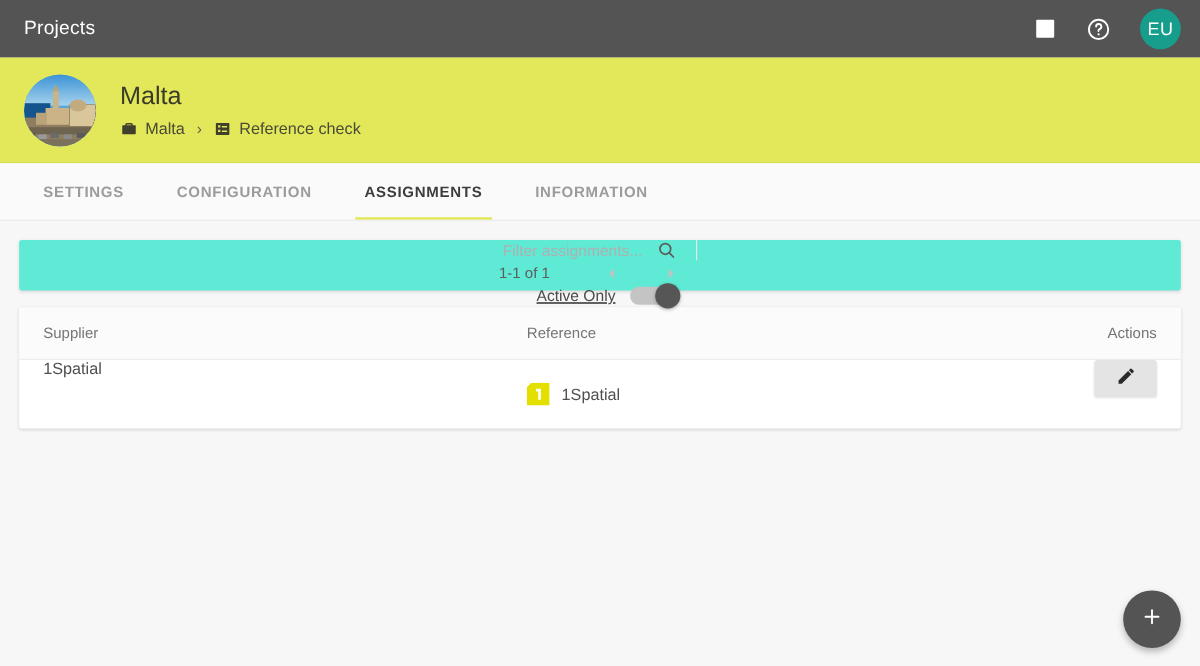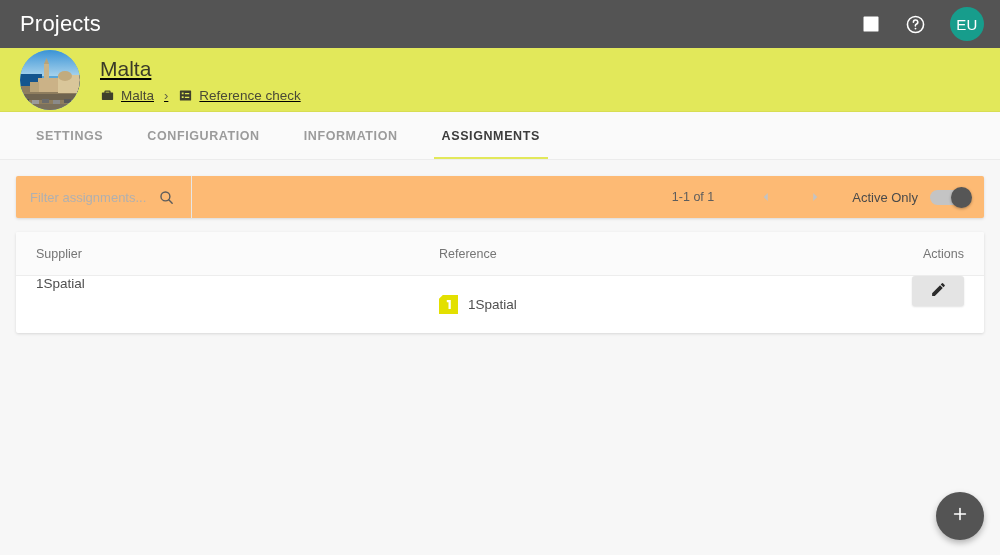--- a/index.html
+++ b/index.html
@@ -19,21 +19,21 @@
   .topbar {
     height: 48px;
     background: #545454;
     display: flex;
     align-items: center;
     padding: 0 16px 0 20px;
     box-sizing: border-box;
   }
   .topbar-title {
     color: #ffffff;
-    font-size: 22px;
+    font-size: 16px;
     letter-spacing: 0.2px;
     flex: 1;
   }
   .topbar-actions {
     display: flex;
     align-items: center;
     gap: 18px;
   }
   .icon-btn {
     width: 26px;
@@ -54,28 +54,27 @@
     letter-spacing: 0.3px;
     display: flex;
     align-items: center;
     justify-content: center;
     cursor: pointer;
     margin-left: 4px;
   }
 
   
   .project-header {
-    height: 64px;
+    height: 88px;
     background: #e2e85a;
     display: flex;
     align-items: center;
     padding: 0 20px;
     box-sizing: border-box;
     border-bottom: 1px solid #d8de52;
-    text-decoration: underline;
   }
   .project-thumb {
     width: 60px;
     height: 60px;
     border-radius: 50%;
     overflow: hidden;
     flex: 0 0 60px;
     position: relative;
     background: #5aa7d8;
   }
@@ -147,28 +146,29 @@
     background: #e2e85a;
   }
 
   
   .content {
     padding: 16px;
     box-sizing: border-box;
   }
 
   .toolbar-card {
-    background: #fdba74;
+    background: #5eead4;
     border-radius: 2px;
     box-shadow: 0 1px 3px rgba(0,0,0,0.13);
     height: 42px;
     display: flex;
     align-items: center;
     padding: 0 14px 0 0;
     box-sizing: border-box;
+    flex-direction: column;
   }
   .filter-wrap {
     display: flex;
     align-items: center;
     height: 100%;
     padding-left: 14px;
     padding-right: 12px;
     border-right: 1px solid #e6e6e6;
     width: 176px;
     box-sizing: border-box;
@@ -200,20 +200,21 @@
     display: flex;
     align-items: center;
     justify-content: center;
     cursor: pointer;
   }
   .toggle-group {
     display: flex;
     align-items: flex-start;
     margin-left: 26px;
     gap: 12px;
+    text-decoration: underline;
   }
   .toggle-label {
     font-size: 13px;
     color: #4a4a4a;
   }
   .switch {
     width: 40px;
     height: 15px;
     border-radius: 8px;
     background: #c4c4c4;
@@ -395,22 +396,22 @@
         <span>Reference check</span>
       </div>
 
     </div>
   </div>
 </div>
 
 <div class="tabs">
   <div class="tab">SETTINGS</div>
   <div class="tab">CONFIGURATION</div>
+  <div class="tab active">ASSIGNMENTS</div>
   <div class="tab">INFORMATION</div>
-  <div class="tab active">ASSIGNMENTS</div>
 </div>
 
 <div class="content">
 
   <div class="toolbar-card">
     <div class="filter-wrap">
       <input class="filter-input" type="text" placeholder="Filter assignments..." style="">
       <span class="search-icon">
         <svg width="17" height="17" viewBox="0 0 24 24" fill="none" stroke="#5c5c5c" stroke-width="2">
           <circle cx="10.5" cy="10.5" r="6.3"></circle>

